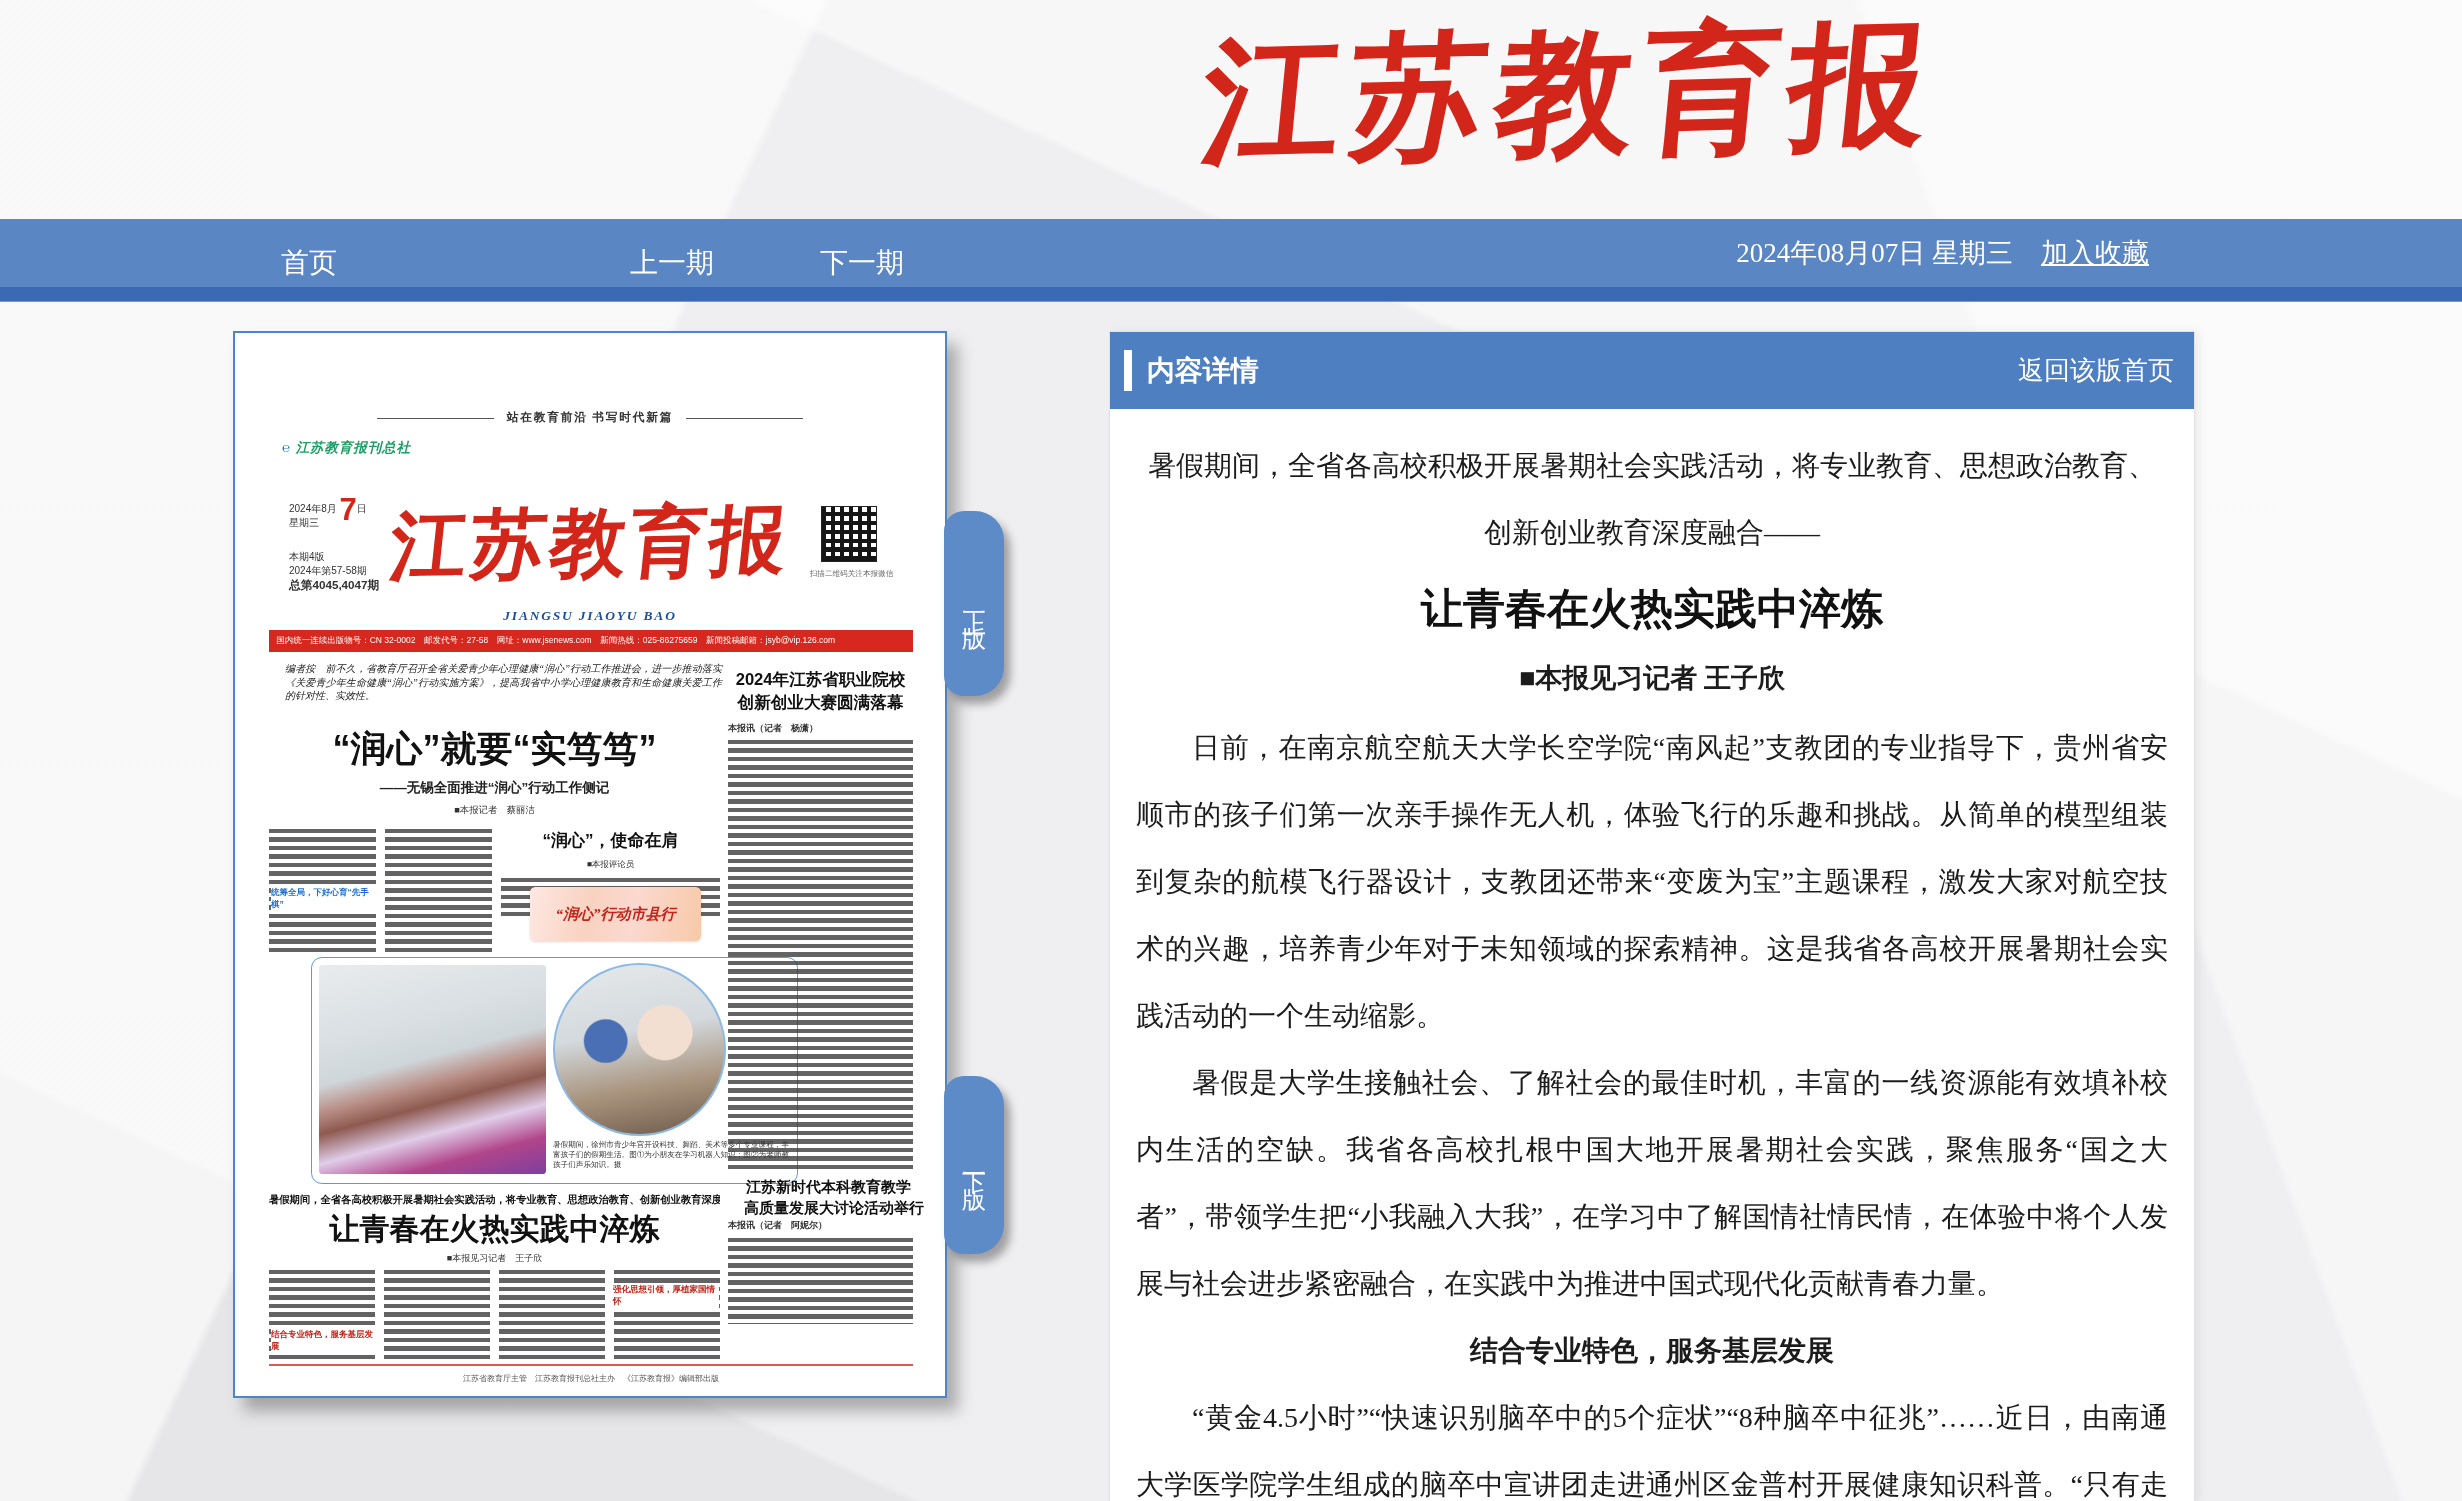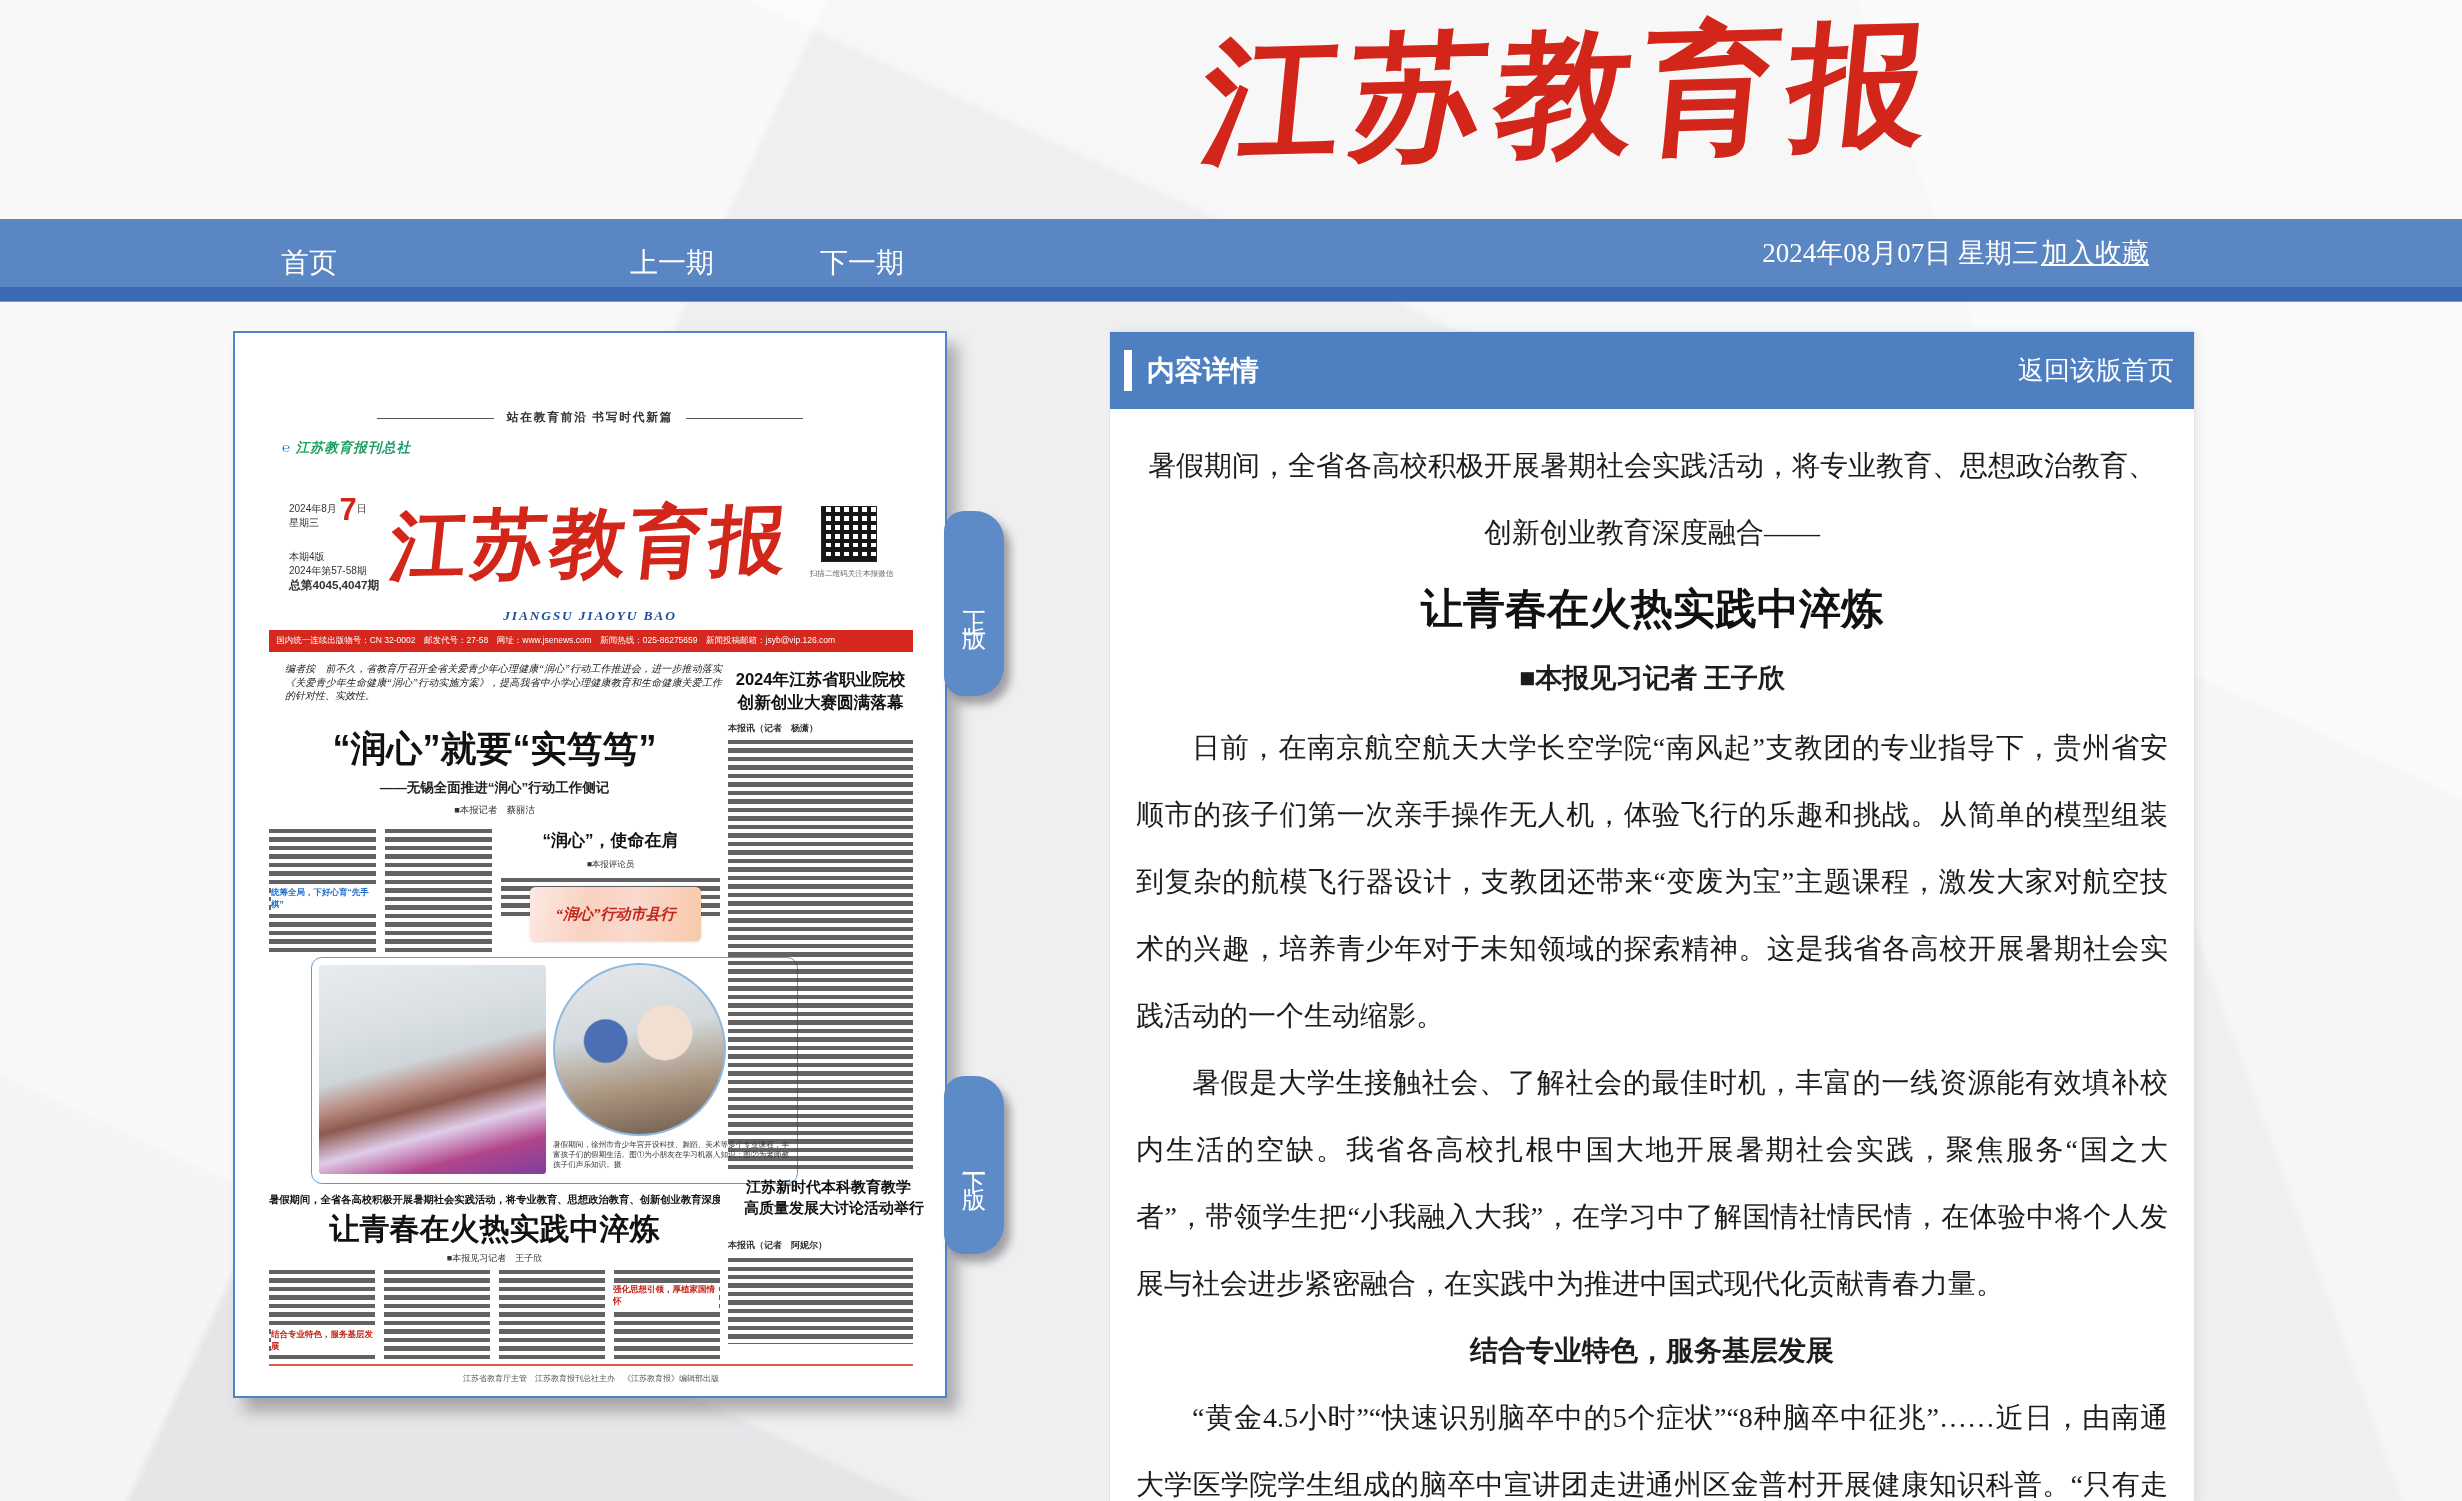--- a/index.html
+++ b/index.html
@@ -16,21 +16,21 @@
     display:flex;align-items:center;justify-content:center;
     font-family:"Liberation Serif","DejaVu Serif",serif;font-weight:900;
     font-size:137px;color:#d3261a;transform:skewX(-7deg) rotate(-1.5deg);
     letter-spacing:9px;white-space:nowrap;}
   
   .navbar{position:absolute;left:0;top:219px;width:2462px;height:68px;background:#5a86c3;}
   .navstrip{position:absolute;left:0;top:287px;width:2462px;height:14.4px;background:#3b69b3;border-bottom:1.8px solid #7697cf;}
   .nav-link{position:absolute;top:0;height:88px;display:flex;align-items:center;
     color:#fff;font-size:28px;cursor:pointer;white-space:nowrap;}
   .nav-home{left:281px;} .nav-prev{left:630px;} .nav-next{left:820px;}
-  .nav-right{position:absolute;right:313px;top:0;height:68px;display:flex;align-items:center;gap:2px;
+  .nav-right{position:absolute;right:313px;top:0;height:68px;display:flex;align-items:center;gap:28px;
     color:#fff;font-size:27px;font-family:"Liberation Serif","DejaVu Serif",serif;white-space:nowrap;}
   
   .paper{position:absolute;left:233px;top:331px;width:714px;height:1067px;background:#fff;
     border:2.7px solid #4a86c8;box-shadow:10.8px 12.6px 14.4px rgba(70,70,75,.4);box-sizing:border-box;}
   .paper *{box-sizing:border-box;}
   .np-slogan{position:absolute;left:0;top:77px;width:100%;text-align:center;font-size:11.7px;
     font-weight:bold;color:#333;font-family:"Liberation Serif","DejaVu Serif",serif;letter-spacing:1.8px;}
   .np-slogan:before,.np-slogan:after{content:"";display:inline-block;vertical-align:middle;width:117px;height:0.9px;background:#555;margin:0 12.6px;}
   .np-brand{position:absolute;left:47px;top:106px;font-size:13.5px;color:#1d9e66;font-style:italic;font-weight:bold;letter-spacing:0.9px;}
   .np-brand .e{color:#2a7fbf;}
@@ -83,21 +83,21 @@
   .np-feat-by{position:absolute;left:34px;top:919px;width:451px;text-align:center;font-size:9px;color:#333;}
   .np-colsB{left:34px;top:937px;width:451px;height:90px;}
   .np-redhead1{position:absolute;left:36px;top:995px;width:106px;font-size:8.5px;font-weight:bold;color:#c2251a;background:#fff;padding:0.9px 0;}
   .np-redhead2{position:absolute;left:378px;top:950px;width:106px;font-size:8.5px;font-weight:bold;color:#c2251a;background:#fff;padding:0.9px 0;}
   .np-right{position:absolute;left:493px;top:335px;width:185px;}
   .np-right-h{font-size:16.6px;font-weight:900;color:#111;text-align:center;line-height:23.4px;white-space:nowrap;}
   .np-right-by{font-size:9px;color:#333;margin-top:7.2px;font-weight:bold;}
   .np-right-fx1{margin-top:5.4px;height:430px;}
   .np-rmid{position:absolute;left:493px;top:844px;width:185px;}
   .np-rmid-h{font-size:15px;font-weight:900;color:#111;text-align:center;line-height:20.7px;white-space:nowrap;margin-left:16px;}
-  .np-rmid-by{font-size:9px;color:#333;margin-top:21px;font-weight:bold;}
+  .np-rmid-by{font-size:9px;color:#333;margin-top:1px;font-weight:bold;}
   .np-rmid-fx{margin-top:5.4px;height:86px;}
   .np-rule{position:absolute;left:34px;top:1031px;width:644px;height:1.8px;background:#e05a50;}
   .np-footer{position:absolute;left:34px;top:1040px;width:644px;text-align:center;font-size:8px;color:#555;white-space:nowrap;overflow:hidden;}
   
   .side-tab{position:absolute;left:944px;width:60px;background:#5d8bc8;border-radius:20px 29px 29px 20px;
     box-shadow:6.3px 8px 9px rgba(40,40,45,.4);display:flex;flex-direction:column;align-items:center;justify-content:center;
     color:#fff;font-size:24px;line-height:32px;cursor:pointer;font-family:"Liberation Serif","DejaVu Serif",serif;}
   .tab-up{top:511px;height:185px;}
   .tab-down{top:1076px;height:178px;}
   

